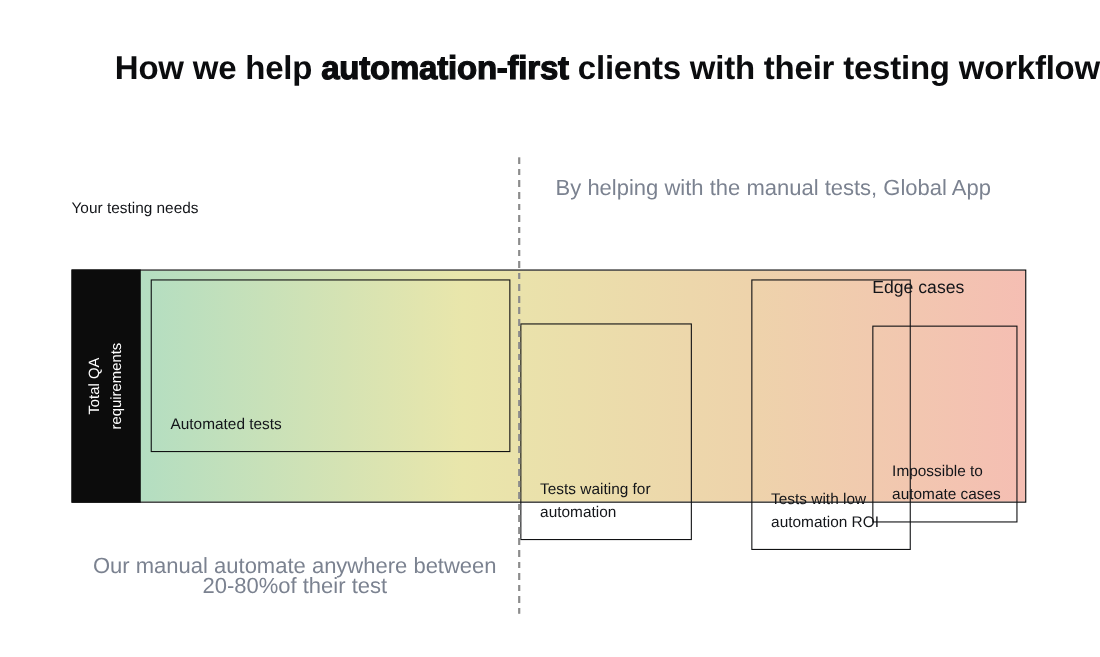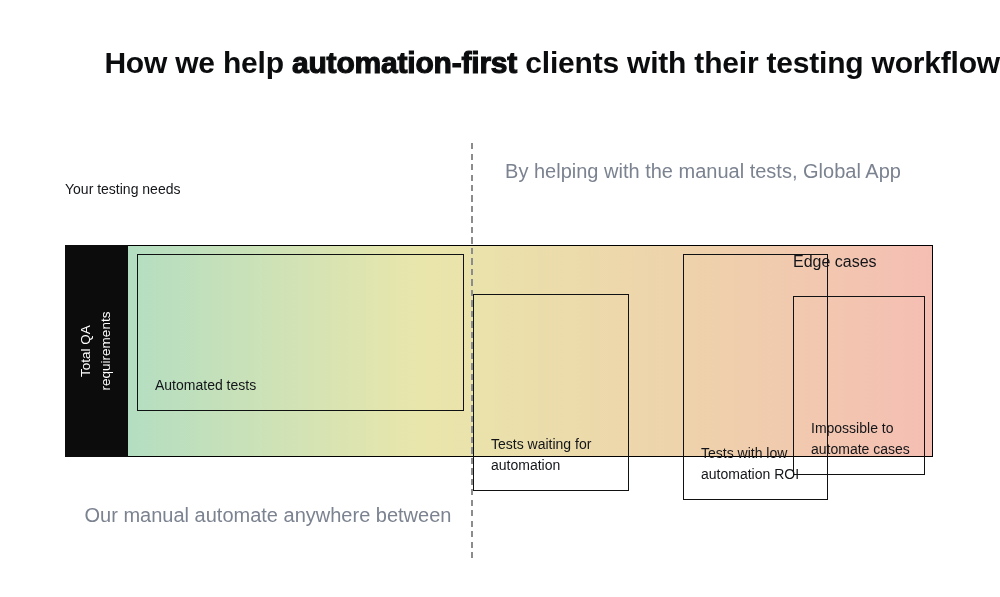--- a/index.html
+++ b/index.html
@@ -170,15 +170,16 @@
       <div class="seg-label">
         <div>Impossible to</div>
         <div>automate cases</div>
       </div>
     </div>
 
   </div>
 
   <div class="note note-bottom">
     <div>Our manual automate anywhere between</div>
+    <div>20-80%of their test</div>
   </div>
 
 </div>
 
 </body></html>

